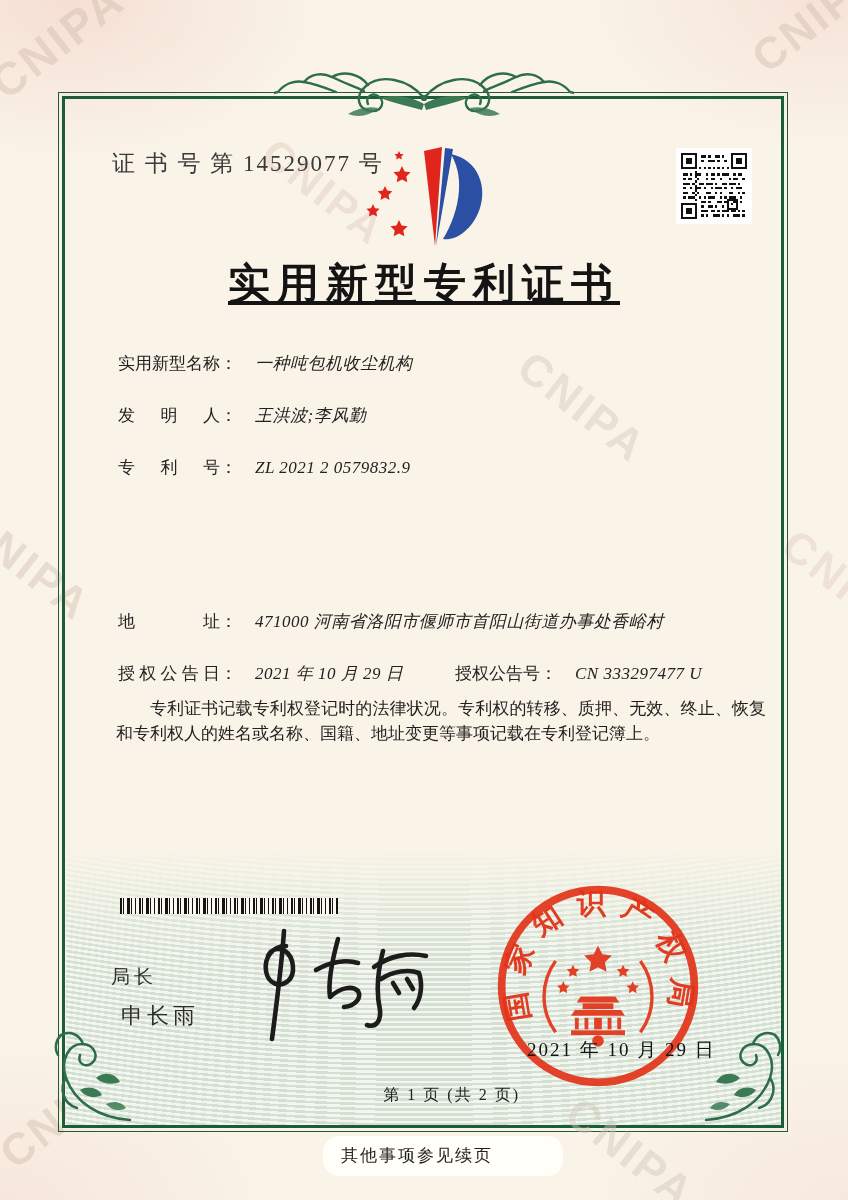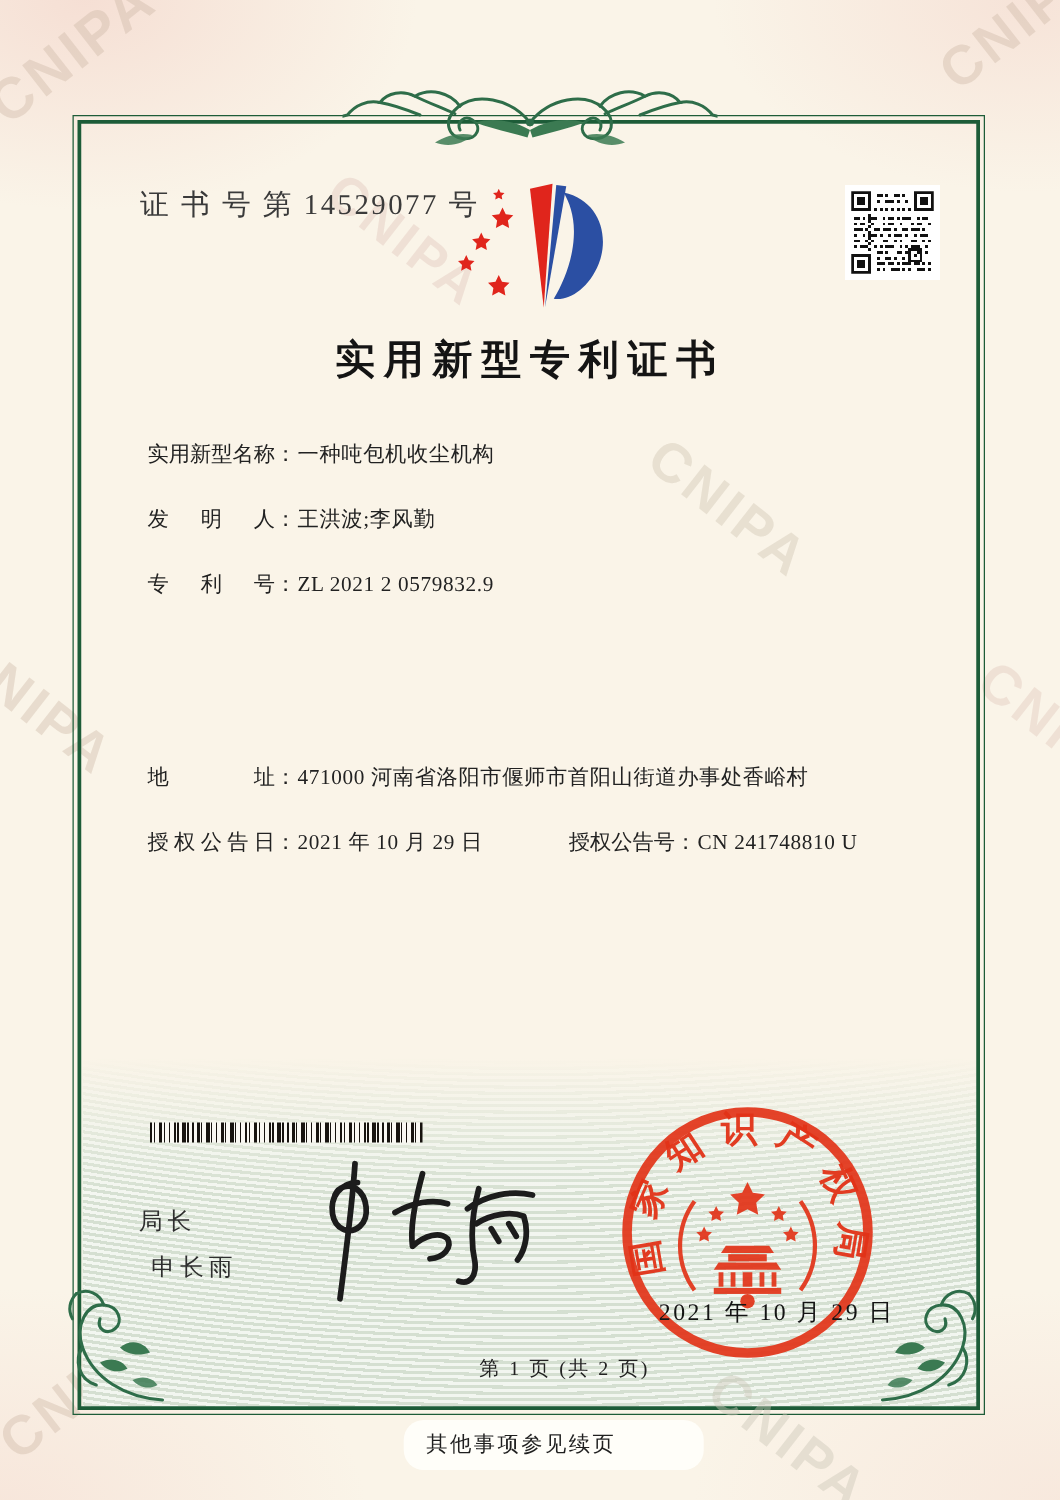--- a/index.html
+++ b/index.html
@@ -40,43 +40,43 @@
   }
   .flourish-top{position:absolute; left:50%; top:64px; transform:translateX(-50%); z-index:2;}
   .corner-orn{position:absolute; z-index:2;}
   .corner-orn.left{left:50px; top:1030px;}
   .corner-orn.right{left:702px; top:1030px; transform:scaleX(-1);}
   
   .cert-no{position:absolute; left:112px; top:148px; font-size:23px; letter-spacing:2px; color:#3a3a3a;}
   .logo{position:absolute; left:355px; top:138px;}
   .qr{position:absolute; left:676px; top:148px; width:76px; height:76px; background:#fff; padding:5px; box-sizing:border-box;}
   .title{
-    position:absolute; left:50%; top:266px; transform:translateX(-50%);
-    font-size:32px; font-weight:700; letter-spacing:7px; white-space:nowrap; color:#141414;
+    position:absolute; left:50%; top:256px; transform:translateX(-50%);
+    font-size:42px; font-weight:700; letter-spacing:7px; white-space:nowrap; color:#141414;text-decoration:underline;
   }
   
   .frow{position:absolute; left:118px; font-size:17px; white-space:nowrap; color:#222;}
   .f-label{display:inline-block; width:102px; text-align:justify; text-align-last:justify; vertical-align:top;}
   .f-colon{display:inline-block;}
-  .f-value{display:inline-block; margin-left:1px; letter-spacing:.5px;}
+  .f-value{display:inline-block; margin-left:18px; letter-spacing:.5px;font-style:italic;}
   .pair2{position:absolute; left:337px; top:0; white-space:nowrap;}
   .pair2 .f-label2{display:inline-block;}
   
   .body-text{position:absolute; left:116px; top:697px; width:650px; font-size:17px; line-height:24.8px; text-align:justify; color:#1f1f1f;}
   .body-text p{margin:0; text-indent:2em;}
   
   .barcode{
     position:absolute; left:120px; top:898px; width:218px; height:16px;
     background:repeating-linear-gradient(90deg,
       #17130f 0 2px, #faf8f3 2px 3px, #17130f 3px 4px, #faf8f3 4px 7px,
       #17130f 7px 10px, #faf8f3 10px 11px, #17130f 11px 12px, #faf8f3 12px 15px,
       #17130f 15px 16px, #faf8f3 16px 19px);
   }
   .official-title{position:absolute; left:111px; top:964px; font-family:"Liberation Sans","DejaVu Sans",sans-serif; font-size:19px; letter-spacing:4px; color:#2e2e2e;}
-  .official-name{position:absolute; left:121px; top:1001px; font-family:"Liberation Sans","DejaVu Sans",sans-serif; font-size:19px; letter-spacing:4px; color:#2e2e2e;}
+  .official-name{position:absolute; left:121px; top:1001px; font-family:"Liberation Sans","DejaVu Sans",sans-serif; font-size:22px; letter-spacing:4px; color:#2e2e2e;}
   .signature{position:absolute; left:246px; top:926px; z-index:3;}
   .seal{position:absolute; left:492px; top:880px; z-index:3;}
   .seal-date{position:absolute; left:527px; top:1037px; z-index:4; font-size:19px; letter-spacing:2px; color:#141414; white-space:nowrap;}
   .page-info{position:absolute; left:290px; top:1085px; width:230px; text-align:right; font-size:16px; letter-spacing:2px; color:#222; z-index:3;}
   .note-box{
     position:absolute; left:323px; top:1136px; width:240px; height:40px;
     background:#fffef9; z-index:2;
     font-size:17px; letter-spacing:2px; line-height:40px; padding-left:18px; box-sizing:border-box; color:#1f1f1f;border-radius:16px;
   }
 </style>
@@ -195,25 +195,26 @@
   </div>
   <div class="frow" style="top:456px;">
     <span class="f-label">专利号</span><span class="f-colon">：</span><span class="f-value">ZL 2021 2 0579832.9</span>
   </div>
   <div class="frow" style="top:610px;">
     <span class="f-label">地址</span><span class="f-colon">：</span><span class="f-value">471000 河南省洛阳市偃师市首阳山街道办事处香峪村</span>
   </div>
   <div class="frow" style="top:662px;">
     <span class="f-label">授权公告日</span><span class="f-colon">：</span><span class="f-value">2021 年 10 月 29 日</span>
     <span class="pair2">
-      <span class="f-label2">授权公告号</span><span class="f-colon">：</span><span class="f-value">CN 241748810 U</span>
+      <span class="f-label2">授权公告号</span><span class="f-colon">：</span><span class="f-value">CN 333297477 U</span>
     </span>
   </div>
 
   <div class="body-text">
+    <p>专利证书记载专利权登记时的法律状况。专利权的转移、质押、无效、终止、恢复和专利权人的姓名或名称、国籍、地址变更等事项记载在专利登记簿上。</p>
   </div>
 
   <div class="barcode"></div>
 
   <div class="official-title">局长</div>
   <div class="official-name">申长雨</div>
 
   <svg class="signature" width="195" height="118" viewBox="0 0 195 118">
     <g fill="none" stroke="#1c1c1c" stroke-width="4.6" stroke-linecap="round" stroke-linejoin="round">
       <path d="M40,20 C26,20 18,32 20,45 C22,58 34,62 42,55 C50,48 48,31 39,25 C33,21 25,23 22,30"></path>

